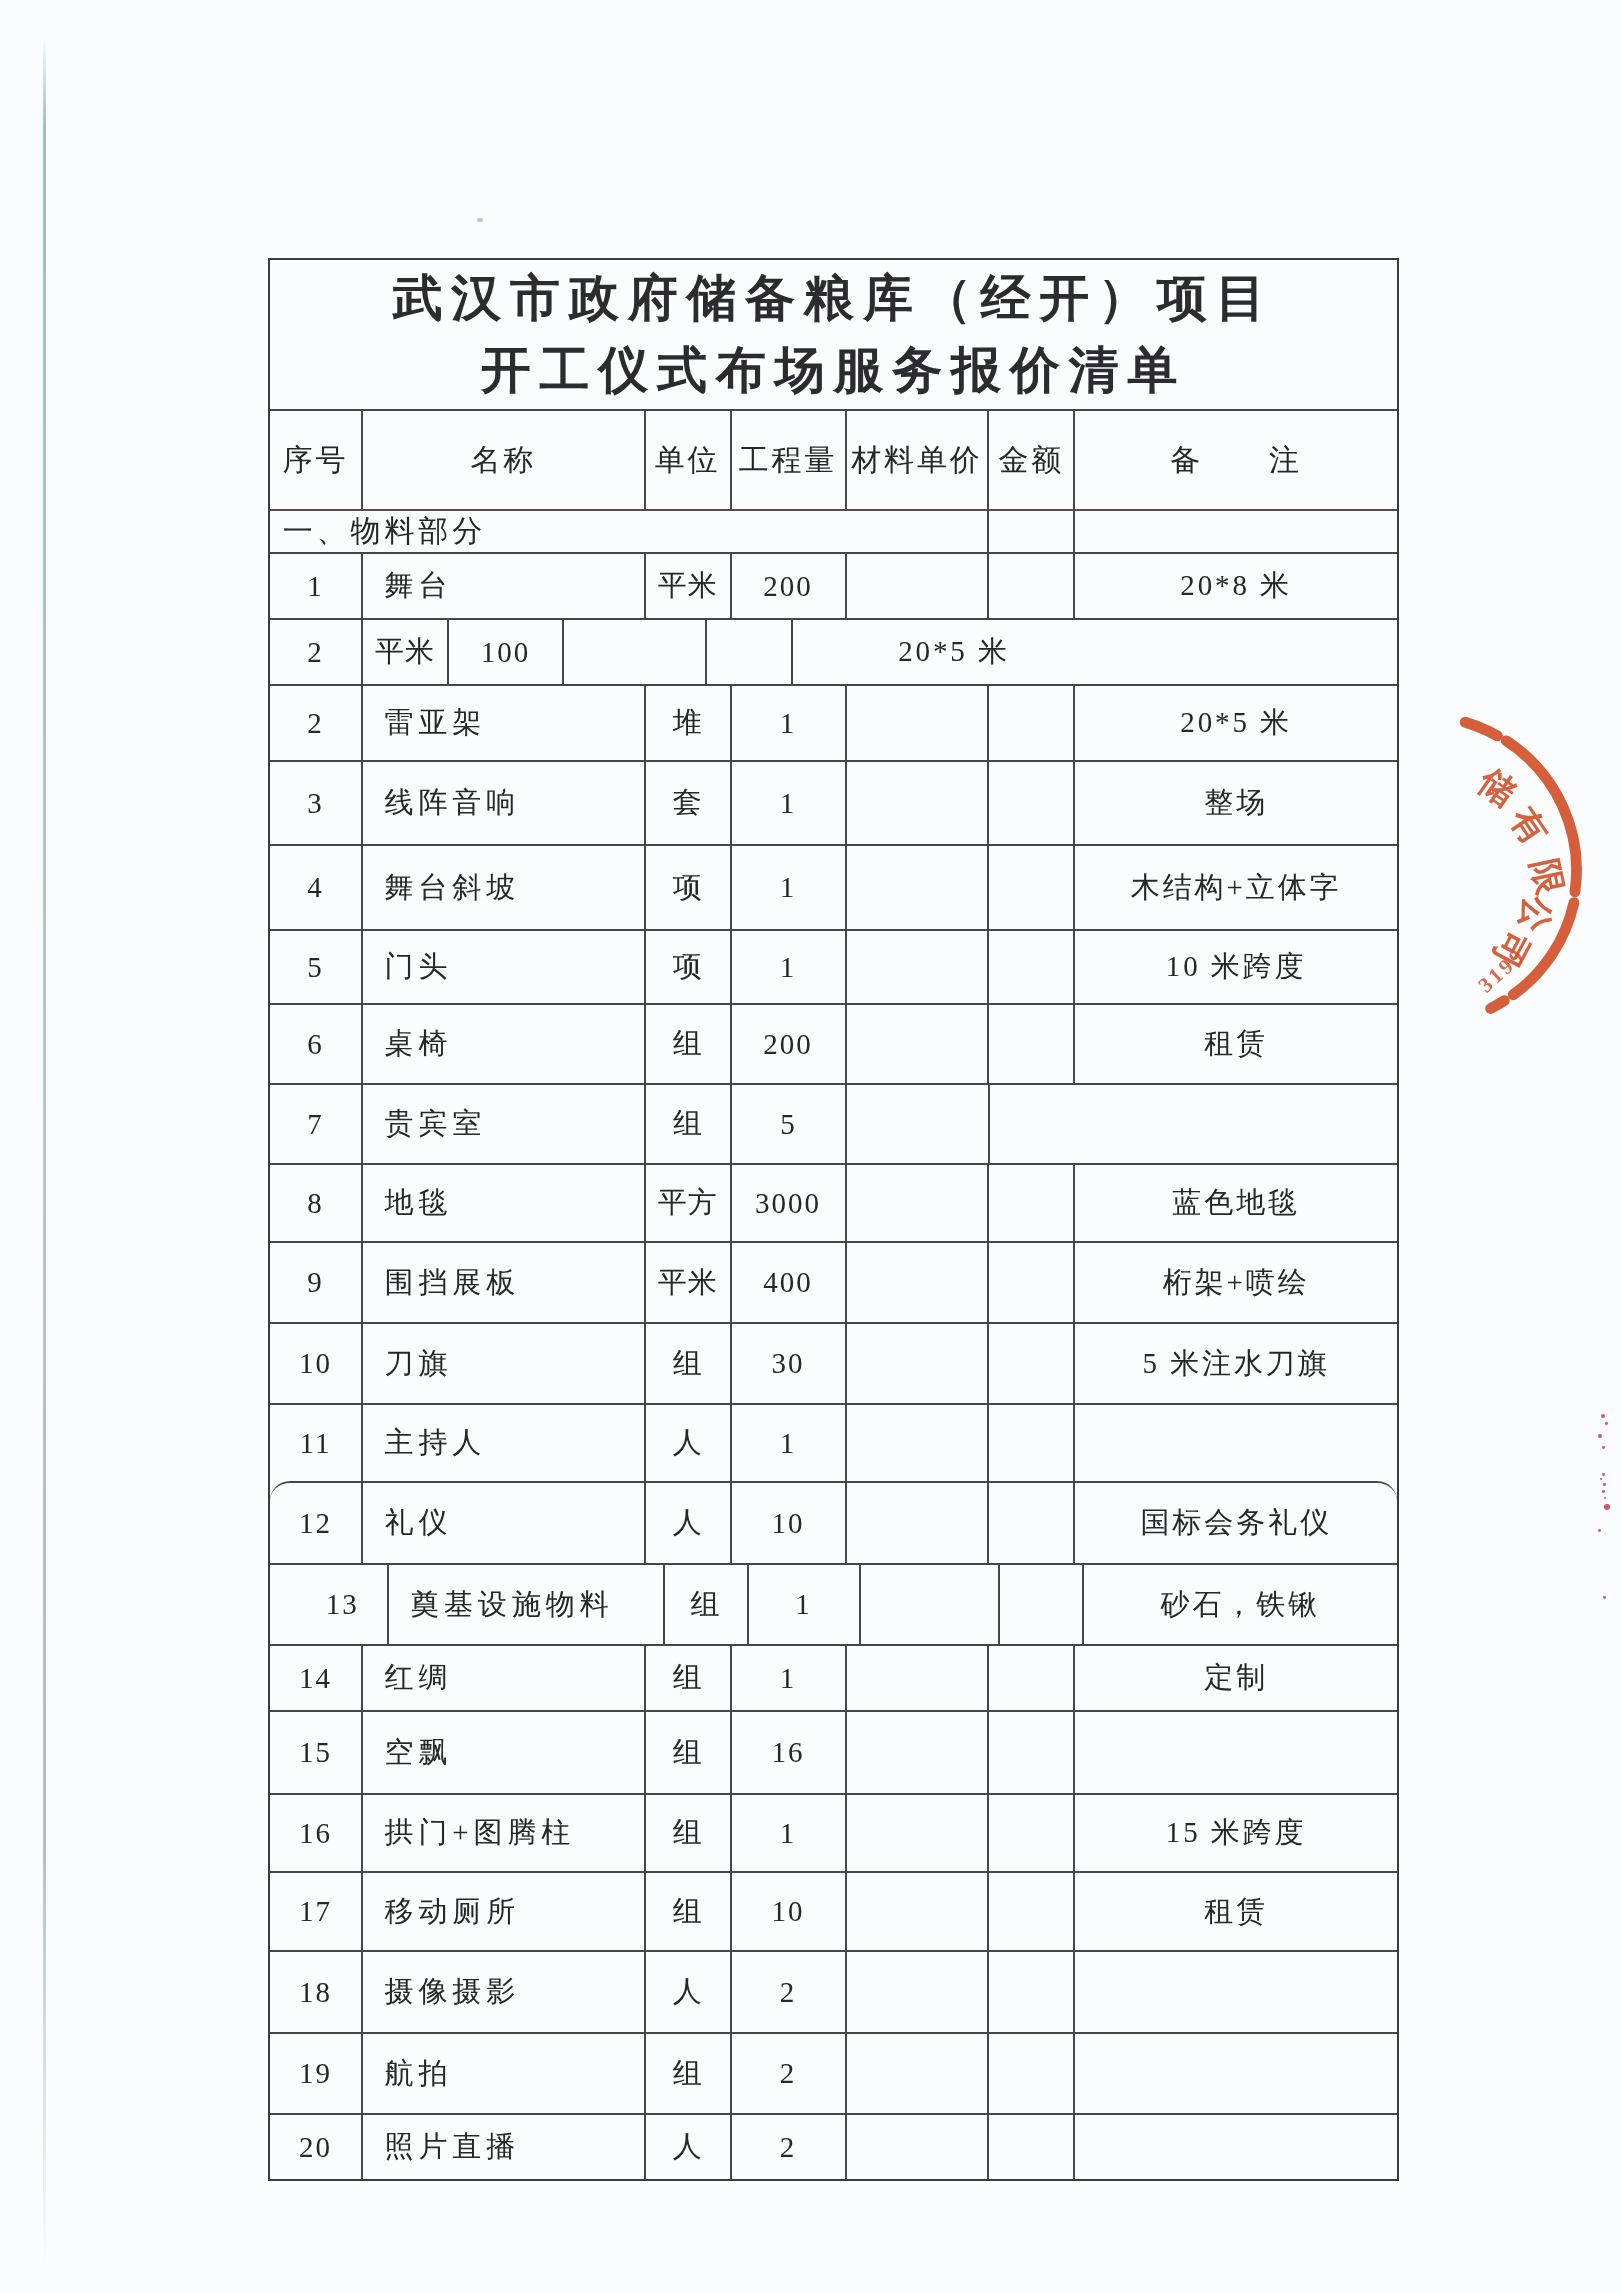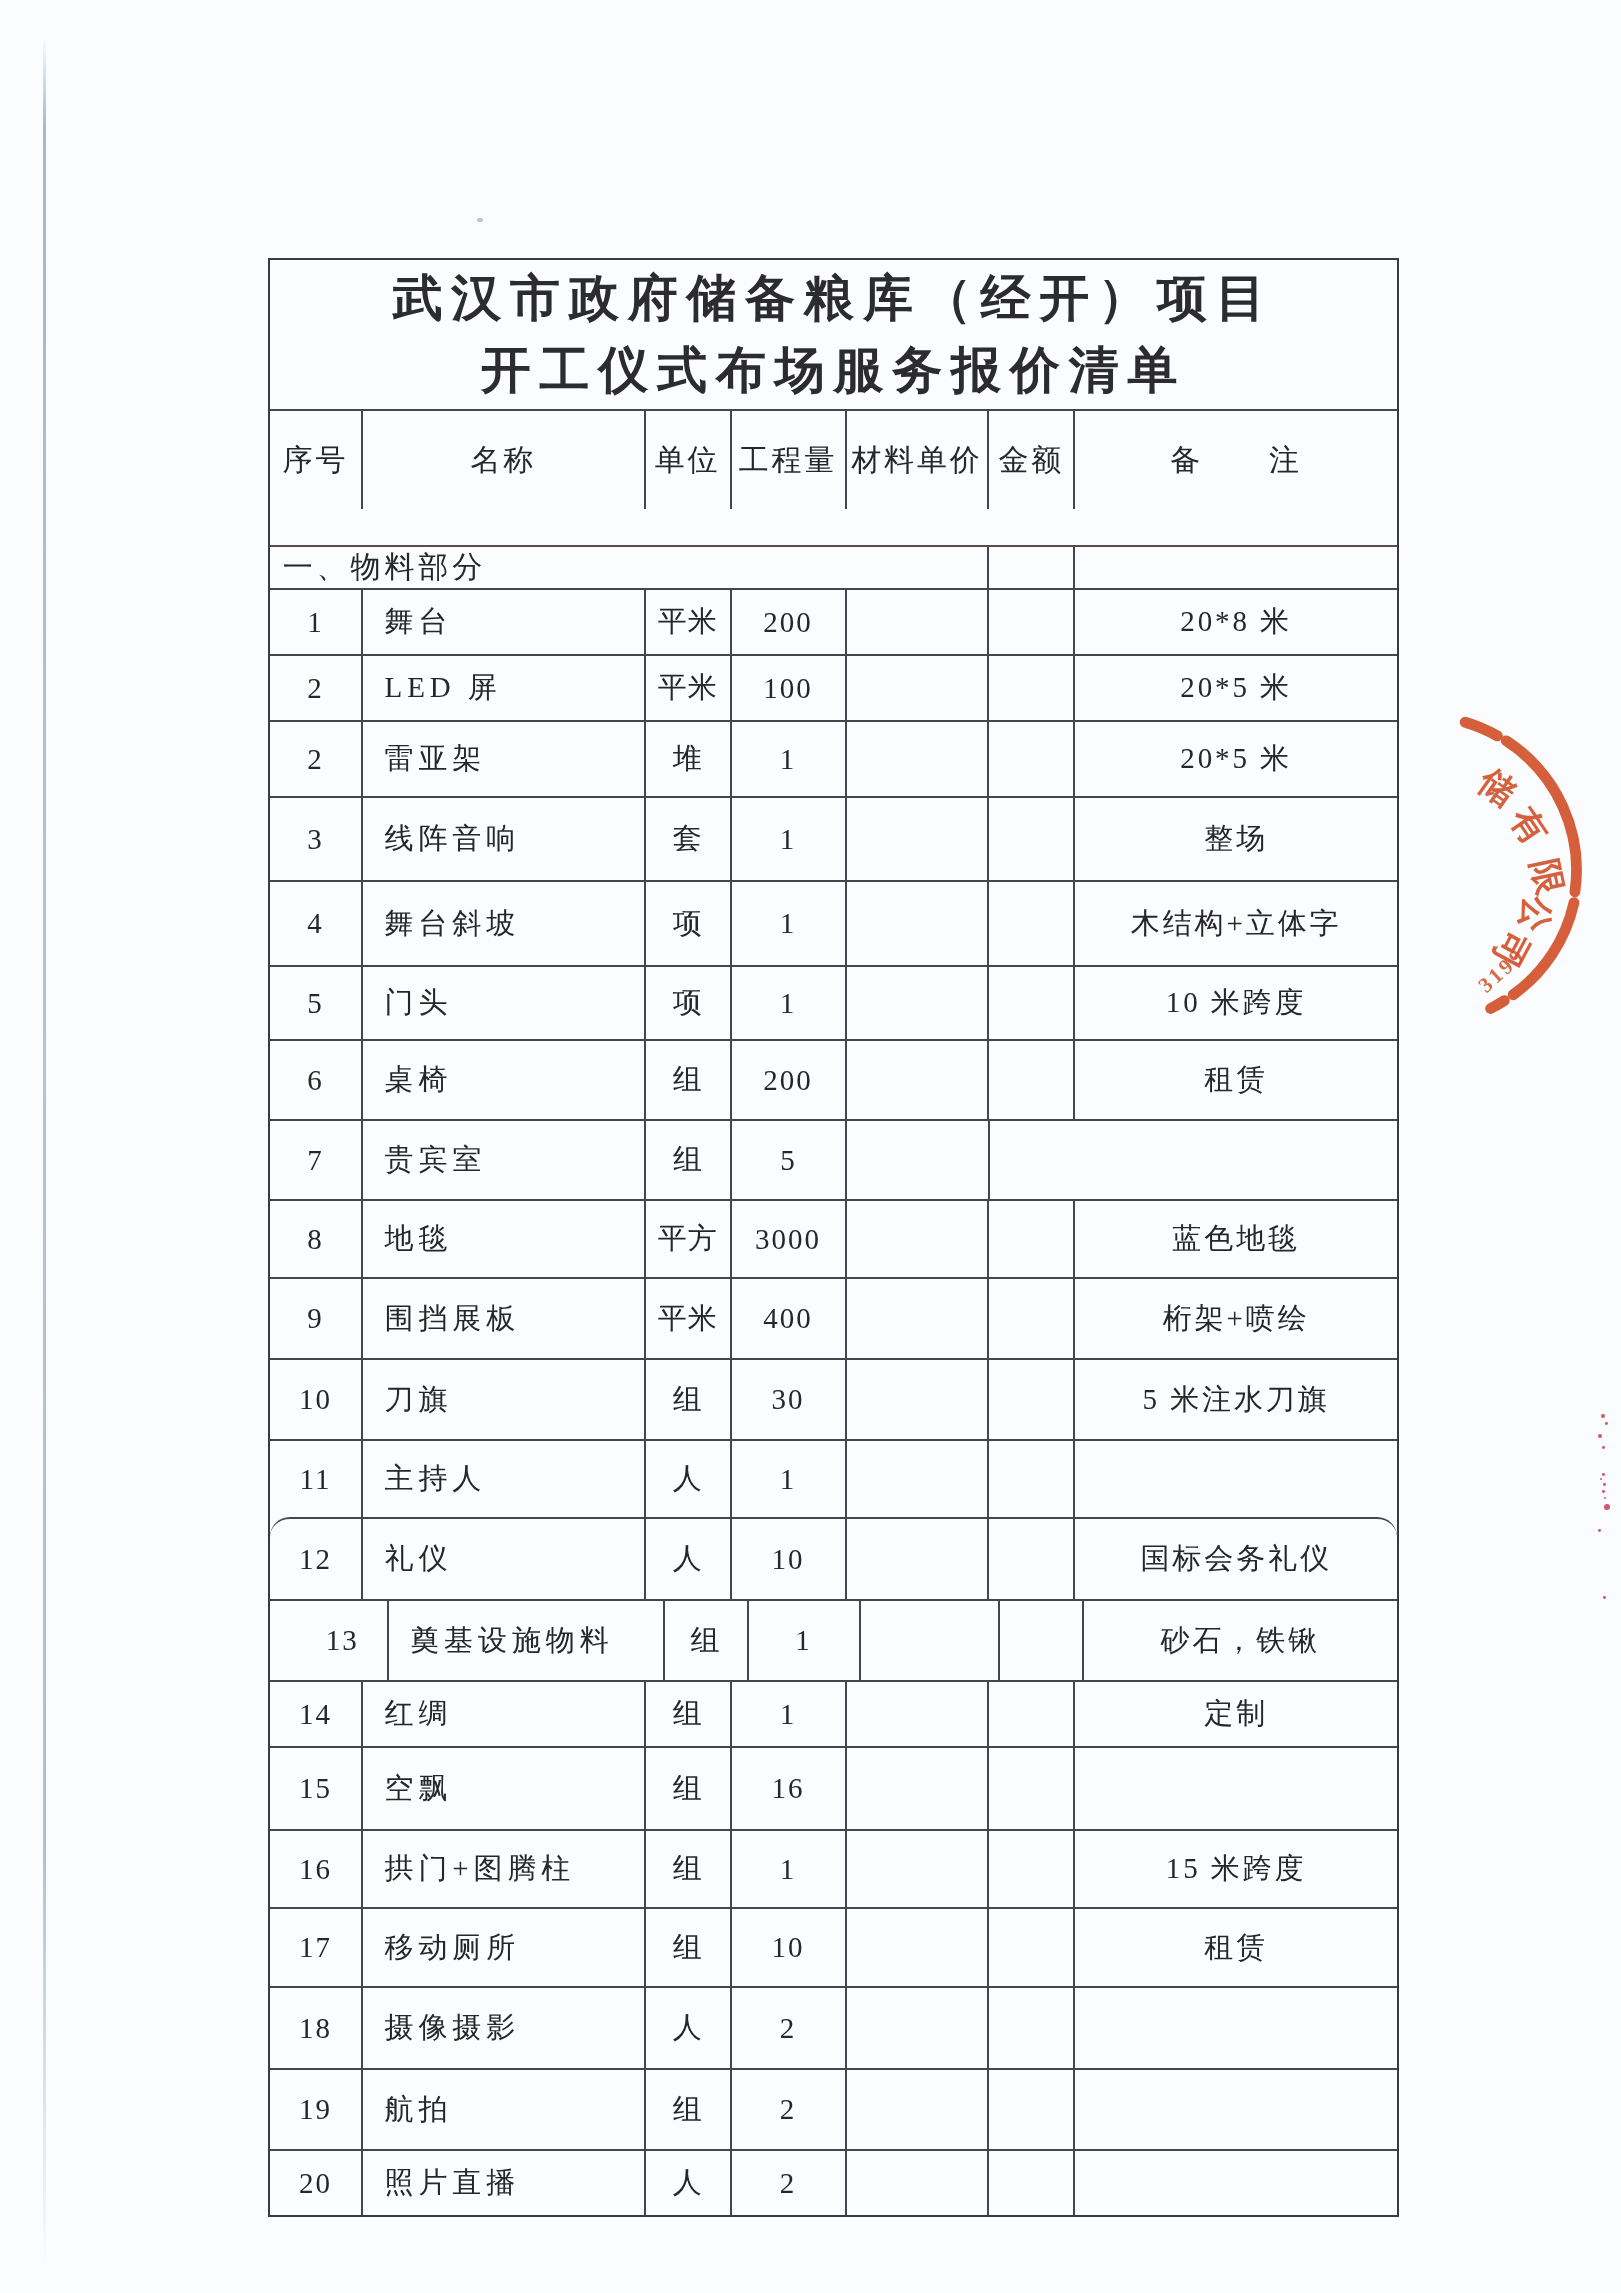--- a/index.html
+++ b/index.html
@@ -55,21 +55,21 @@
   .cell:first-child{border-left:none;}
   .c-no  {width:91px;}
   .c-name{width:283px;justify-content:flex-start;padding-left:21.6px;letter-spacing:4.9px;}
   .c-unit{width:86px;letter-spacing:1px;}
   .c-qty {width:115px;}
   .c-price{width:143px;}
   .c-amt {width:86px;}
   .c-rem {width:324px;letter-spacing:2.9px;}
   .header-row{height:100px;}
   .header-row .cell{font-size:30px;letter-spacing:2.9px;justify-content:center;padding-left:0;}
-  .section-row{height:43px;border-top-color:#5c4a48;margin-top:36px;}
+  .section-row{height:43px;border-top-color:#5c4a48;}
   .sec-main{
     width:718px;justify-content:flex-start;padding-left:12.7px;
     font-size:30px;font-weight:500;letter-spacing:3.9px;
   }
 
   
   .stamp{position:absolute;left:1372px;top:676px;width:249px;height:363px;pointer-events:none;}
   .stamp svg{width:100%;height:100%;}
   .stamp text{
     font-family:"Liberation Serif","DejaVu Serif",serif;
@@ -112,21 +112,20 @@
       <div class="cell c-no">1</div>
       <div class="cell c-name">舞台</div>
       <div class="cell c-unit">平米</div>
       <div class="cell c-qty">200</div>
       <div class="cell c-price"></div>
       <div class="cell c-amt"></div>
       <div class="cell c-rem">20*8 米</div>
     </div>
         <div class="trow drow" style="height: 66px;">
       <div class="cell c-no">2</div>
-      <div class="cell c-name">LED 屏</div>
       <div class="cell c-unit">平米</div>
       <div class="cell c-qty">100</div>
       <div class="cell c-price"></div>
       <div class="cell c-amt"></div>
       <div class="cell c-rem">20*5 米</div>
     </div>
         <div class="trow drow" style="height: 76px;">
       <div class="cell c-no">2</div>
       <div class="cell c-name">雷亚架</div>
       <div class="cell c-unit">堆</div>

